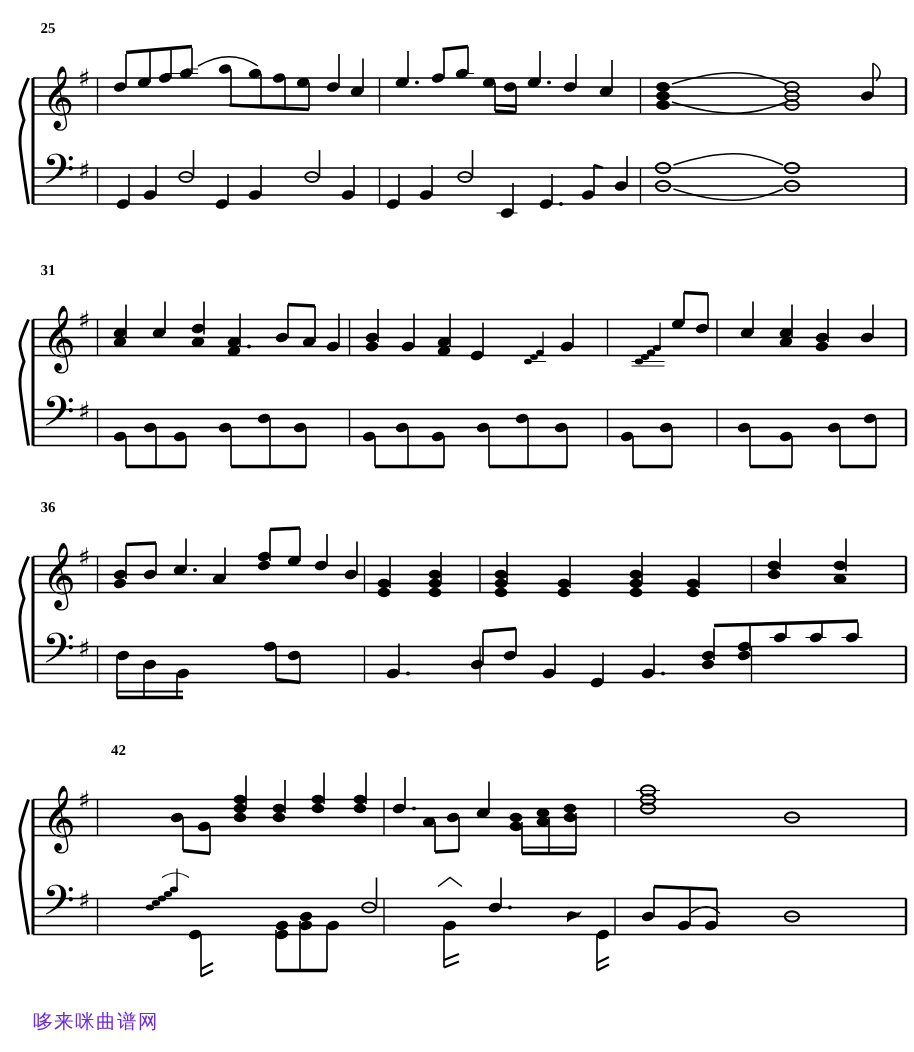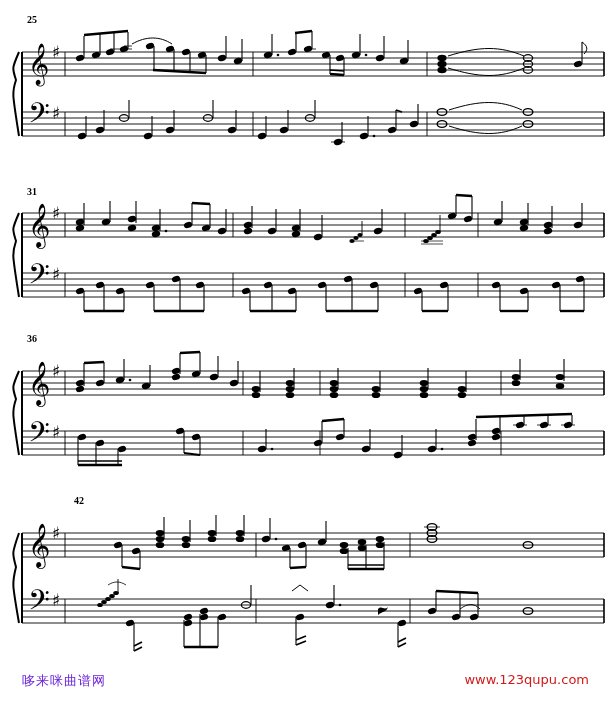--- a/index.html
+++ b/index.html
@@ -52,21 +52,21 @@
   }
   svg { display: block; }
   .nohit { pointer-events: none; }
 </style>
 </head>
 <body>
 
 <div id="sheet">
 
   <div class="measure-num" style="left:27px; top:14px;">25</div>
-  <div class="measure-num" style="left:27px; top:175px;margin-top:11px;">31</div>
+  <div class="measure-num" style="left:27px; top:175px;">31</div>
   <div class="measure-num" style="left:27px; top:333px;">36</div>
   <div class="measure-num" style="left:27px; top:495px;margin-left:47px;">42</div>
 
   <div class="system" style="top:24px; height:130px;">
     <svg width="609" height="130" viewBox="0 0 609 130" class="nohit">
       <g stroke="#000" stroke-width="0.9" fill="none">
 
         <line x1="22" y1="28" x2="604" y2="28"></line>
         <line x1="22" y1="34" x2="604" y2="34"></line>
         <line x1="22" y1="40" x2="604" y2="40"></line>
@@ -734,15 +734,14 @@
           <line x1="478" y1="112" x2="478" y2="88" stroke-width="1.1"></line>
           <line x1="436" y1="86" x2="478" y2="88" stroke-width="2.4"></line>
           <path d="M460,104 C468,98 474,98 480,104" fill="none" stroke-width="0.9"></path>
         </g>
         <ellipse cx="528" cy="106" rx="4.8" ry="3.4" fill="none" stroke-width="1.4"></ellipse>
       </g>
     </svg>
   </div>
 
   <div class="footer-left">哆来咪曲谱网</div>
-  <div class="footer-right">www.123qupu.com</div>
 
 </div>
 
 </body></html>

